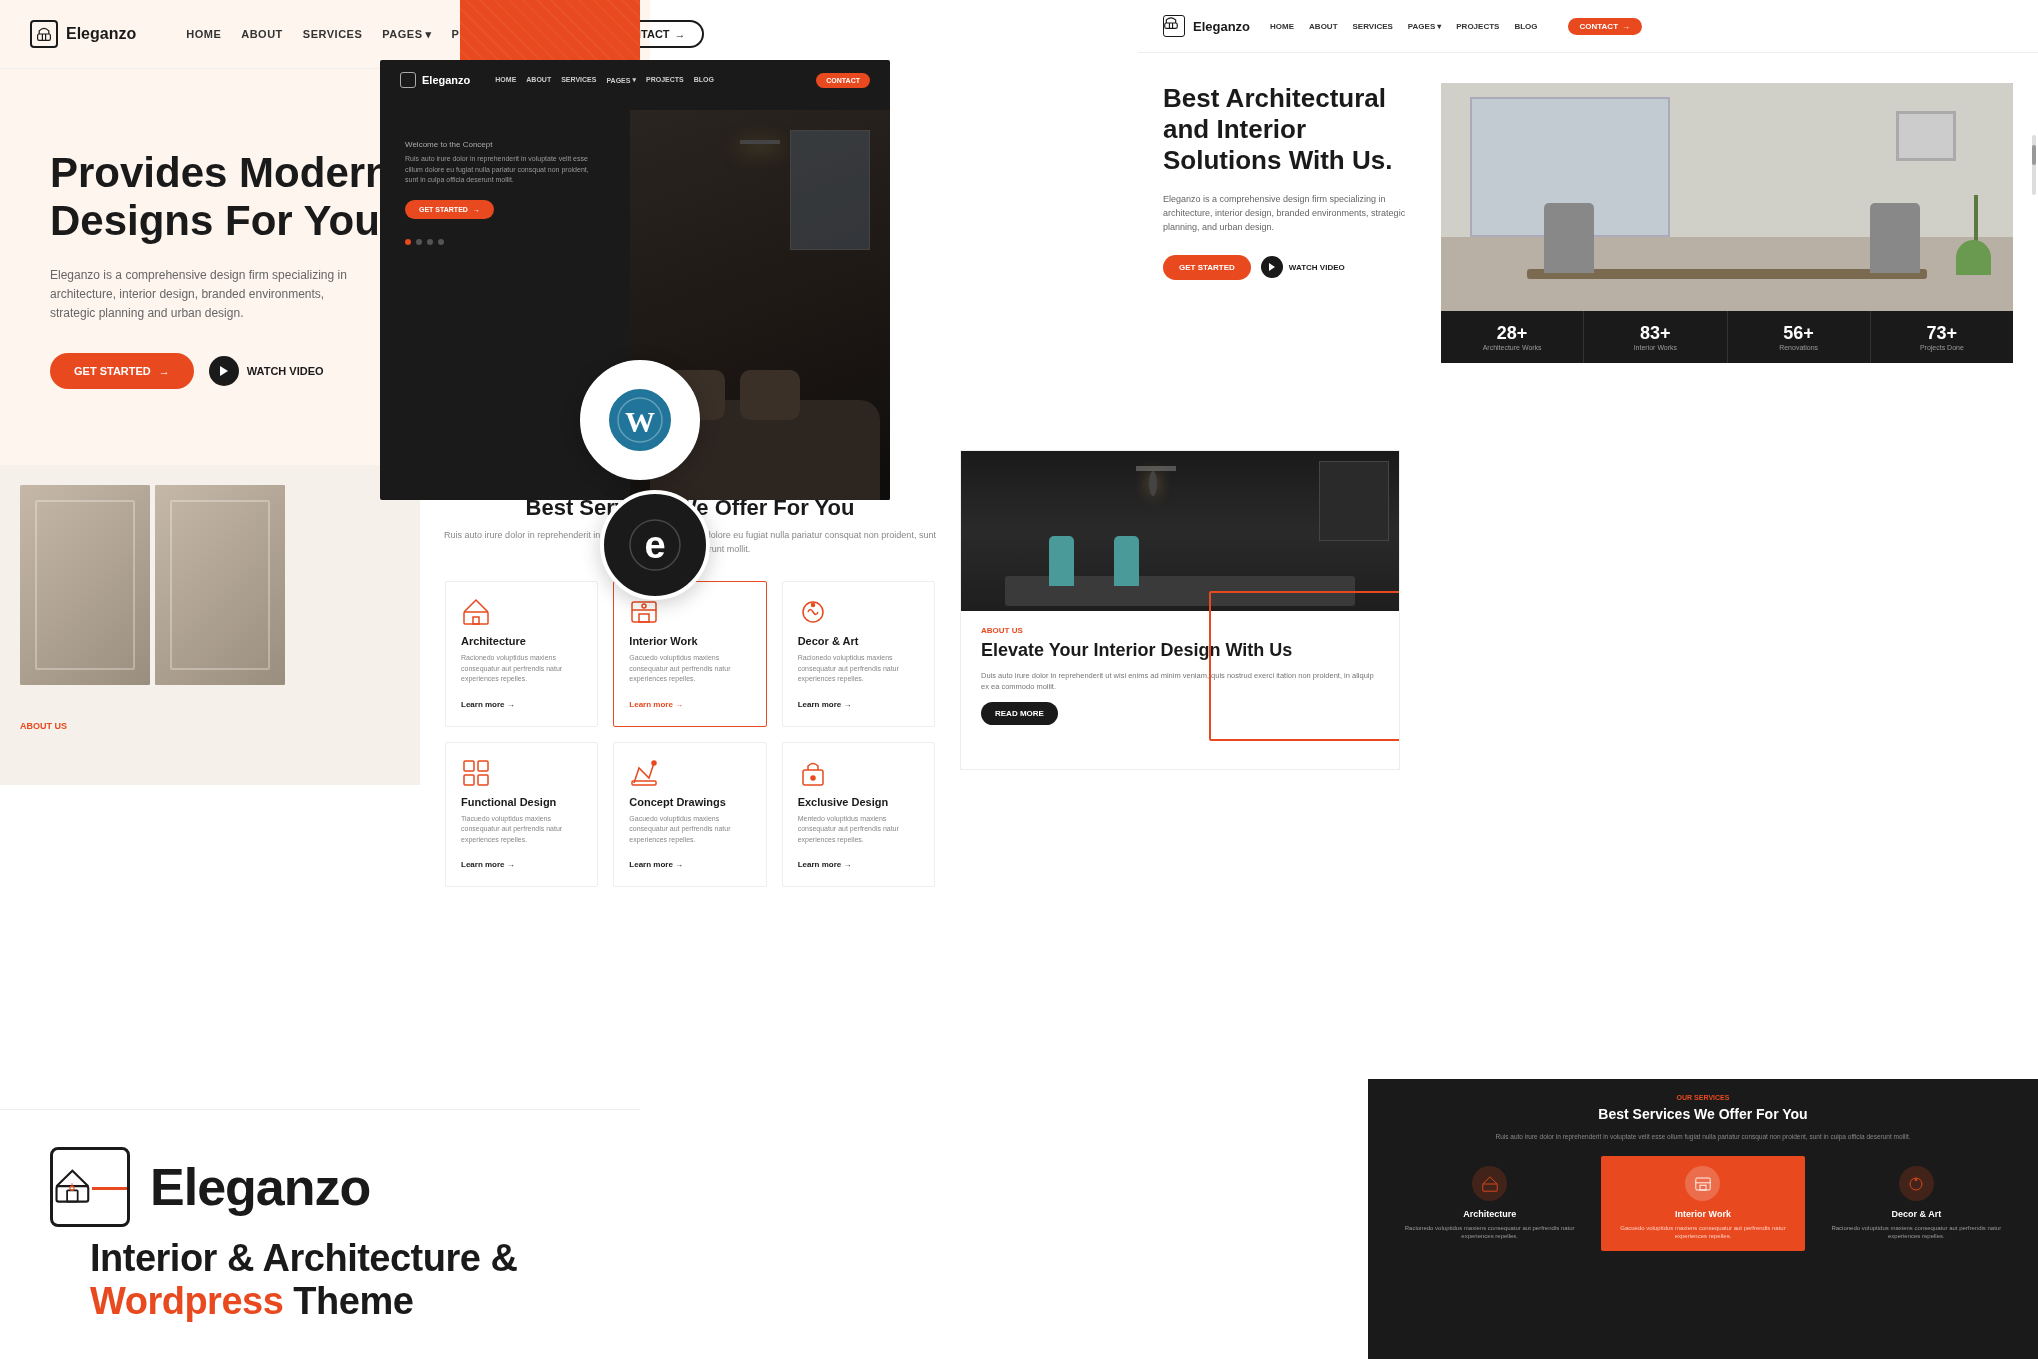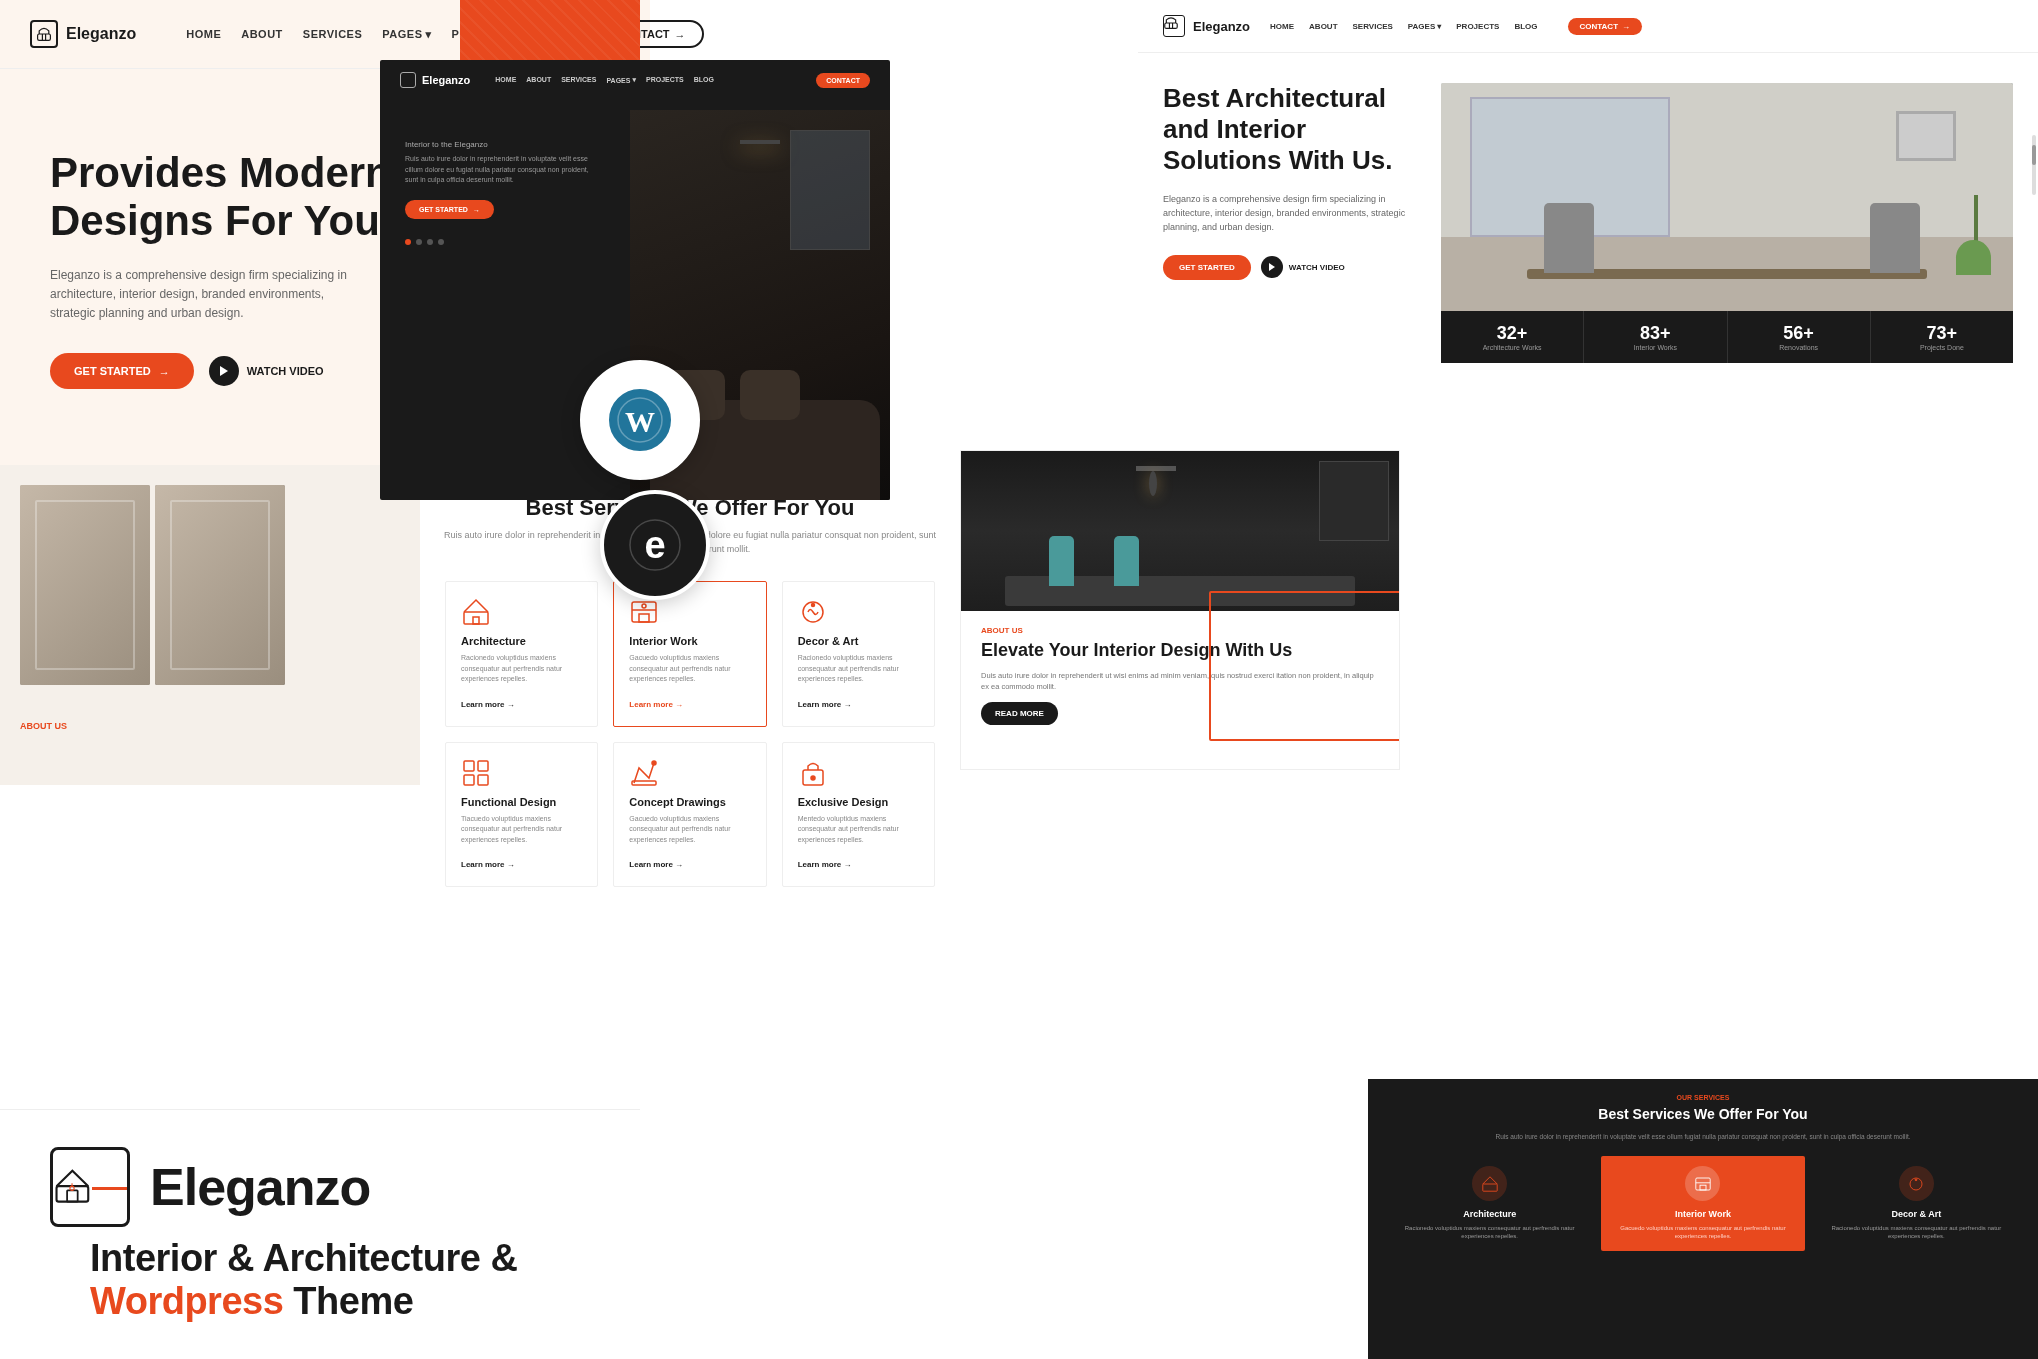--- a/index.html
+++ b/index.html
@@ -233,21 +233,21 @@
         <span class="mid-nav-link">PROJECTS</span>
         <span class="mid-nav-link">BLOG</span>
       </div>
       <button class="mid-contact-btn">
         <span>CONTACT</span>
       </button>
     </div>
 
     <div style="display:flex; position:absolute; bottom:0; left:0; right:0; top:50px;">
       <div class="panel-mid-content" style="flex:0 0 240px; padding-top:30px;">
-        <p class="mid-welcome">Interior to the Eleganzo</p>
+        <p class="mid-welcome">Welcome to the Concept</p>
         <p class="mid-desc">Ruis auto irure dolor in reprehenderit in voluptate velit esse cillum dolore eu fugiat nulla pariatur consquat non proident, sunt in culpa officia deserunt mollit.</p>
         <button class="mid-btn">
           <span>GET STARTED</span>
           <span>→</span>
         </button>
         <div class="mid-dots">
           <div class="mid-dot active"></div>
           <div class="mid-dot"></div>
           <div class="mid-dot"></div>
           <div class="mid-dot"></div>
@@ -342,21 +342,21 @@
               <div style="width:4px;height:70px;background:#5a7a40;margin:0 auto;"></div>
               <div style="width:35px;height:35px;background:#6a9a50;border-radius:50% 50% 0 0;margin-top:-25px;"></div>
             </div>
 
             <div style="position:absolute;top:10%;right:10%;width:60px;height:50px;background:#ccc;border:3px solid #aaa;"></div>
           </div>
         </div>
 
         <div class="stats-bar">
           <div class="stat-item">
-            <div class="stat-num">32+</div>
+            <div class="stat-num">28+</div>
             <div class="stat-label">Architecture Works</div>
           </div>
           <div class="stat-item">
             <div class="stat-num">83+</div>
             <div class="stat-label">Interior Works</div>
           </div>
           <div class="stat-item">
             <div class="stat-num">56+</div>
             <div class="stat-label">Renovations</div>
           </div>

